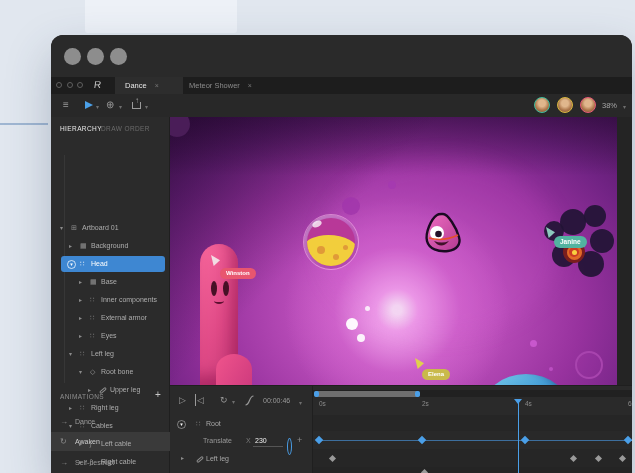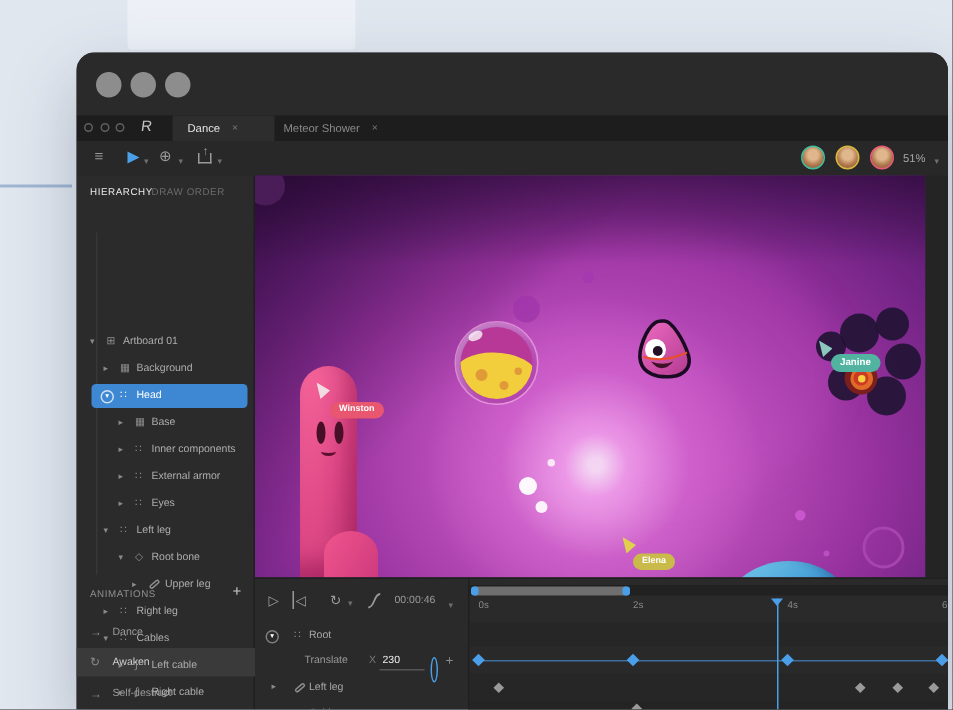--- a/index.html
+++ b/index.html
@@ -153,21 +153,21 @@
     <span class="abs cursor-tool" style="left:34px"></span>
     <span class="abs chev" style="left:45px">▾</span>
     <span class="abs ticon" style="left:55px">⊕</span>
     <span class="abs chev" style="left:68px">▾</span>
     <span class="abs share-box" style="left:81px"></span>
     <span class="abs share-arrow" style="left:84px">↑</span>
     <span class="abs chev" style="left:94px">▾</span>
     <div class="abs avatar" style="left:483px; border-color:#3fbf9f"></div>
     <div class="abs avatar" style="left:506px; border-color:#d9b83f"></div>
     <div class="abs avatar" style="left:529px; border-color:#e85a78"></div>
-    <span class="abs zoom-label" style="left:551px">51%</span>
+    <span class="abs zoom-label" style="left:551px">38%</span>
     <span class="abs chev" style="left:572px">▾</span>
   </div>
 
   <div class="abs sidebar">
     <span class="abs side-head" style="left:9px; color:#e8e8e8">HIERARCHY</span>
     <span class="abs side-head" style="left:50px; color:#6b6b6b">DRAW ORDER</span>
     <div class="abs tree-guide"></div>
     <div id="tree">
         <div class="abs tree-row" style="top: 102px;">
           <span class="tx-exp" style="left: 9px;">▾</span>

